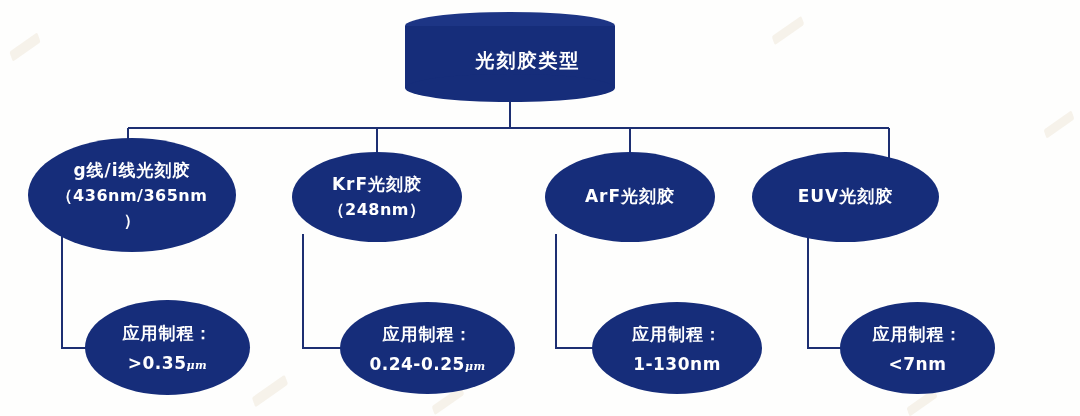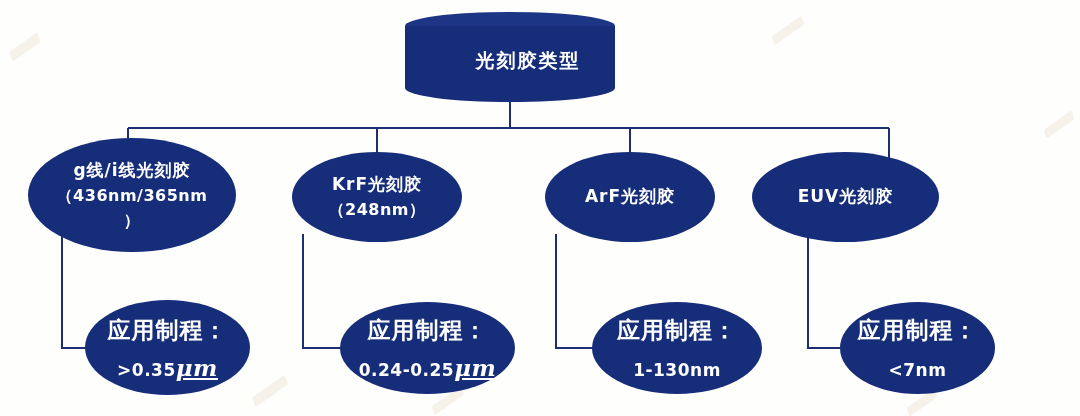--- a/index.html
+++ b/index.html
@@ -71,27 +71,26 @@
     display: flex;
     flex-direction: column;
     align-items: center;
     justify-content: center;
     text-align: center;
     font-weight: bold;
     z-index: 2;
   }
   .type-line-main { font-size: 17px; line-height: 1.6; letter-spacing: 1px; }
   .type-line-sub  { font-size: 16px; line-height: 1.55; letter-spacing: 0.5px; }
-  .proc-title { font-size: 23px; letter-spacing: 1px; }
+  .proc-title { font-size: 17px; letter-spacing: 1px; }
   .proc-value { font-size: 17px; margin-top: 8px; letter-spacing: 0.5px; }
   .proc-value .unit {
     font-style: italic;
     font-family: "DejaVu Serif", serif;
-    font-size: 23px;
-    text-decoration: underline;
+    font-size: 11px;
   }
   
   .node-type-1 { left: 28px;  top: 138px; width: 208px; height: 114px; }
   .node-type-2 { left: 292px; top: 152px; width: 170px; height: 90px; }
   .node-type-3 { left: 545px; top: 152px; width: 170px; height: 90px; }
   .node-type-4 { left: 752px; top: 152px; width: 187px; height: 90px; }
   .node-proc-1 { left: 85px;  top: 300px; width: 165px; height: 95px; }
   .node-proc-2 { left: 340px; top: 302px; width: 175px; height: 92px; }
   .node-proc-3 { left: 592px; top: 302px; width: 170px; height: 92px; }
   .node-proc-4 { left: 840px; top: 302px; width: 155px; height: 92px; }

